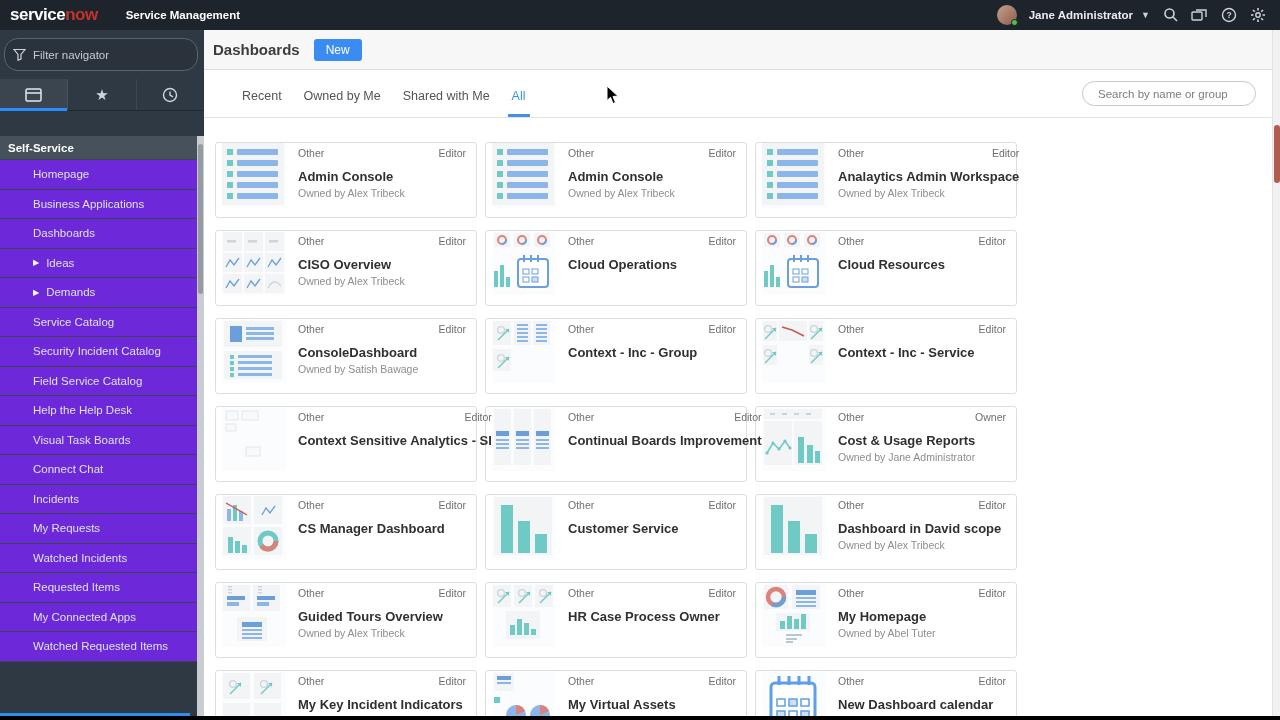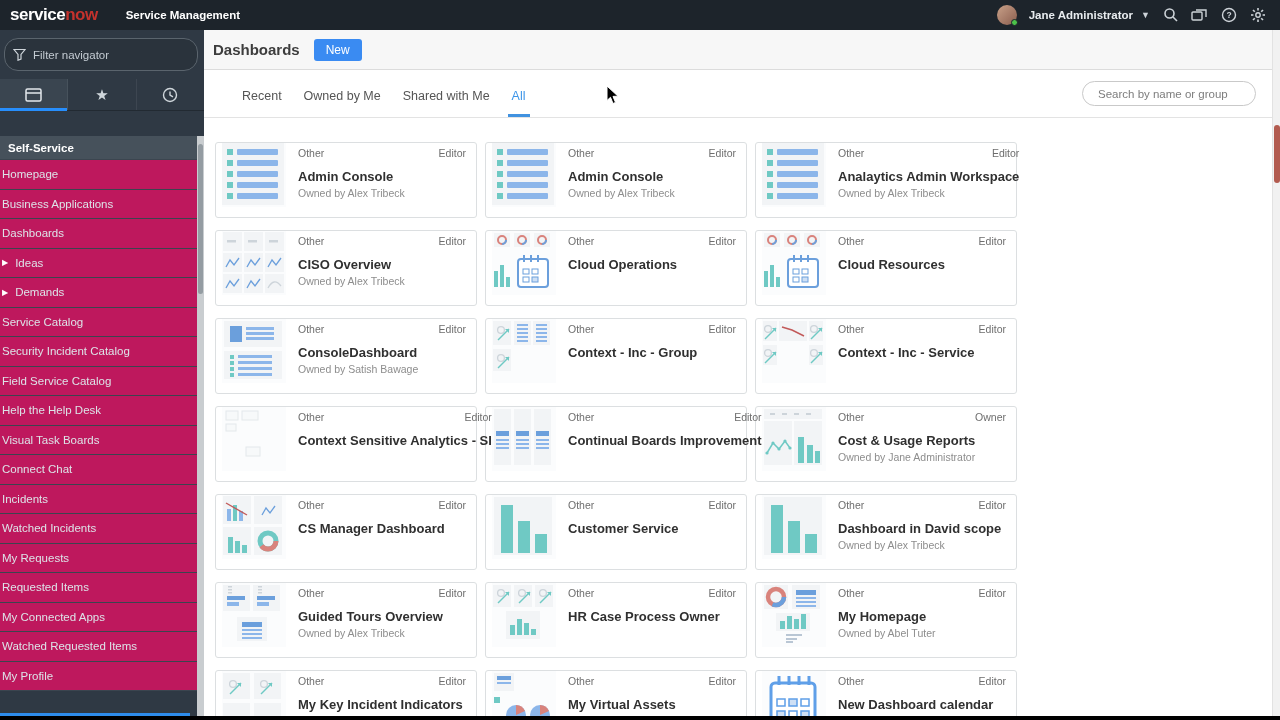--- a/index.html
+++ b/index.html
@@ -28,21 +28,21 @@
   .filter-box svg { flex:0 0 auto; }
   .filter-box input { flex:1; border:none; outline:none; background:transparent; color:#dfe5ea; font-size:11.5px; margin-left:7px; font-family:"Liberation Sans",sans-serif; }
   .filter-box input::placeholder { color:#c3cbd2; }
   .side-tabs { display:flex; height:32px; border-bottom:1px solid #222a32; }
   .side-tab { flex:1; display:flex; align-items:center; justify-content:center; cursor:pointer; border-right:1px solid rgba(255,255,255,0.07); position:relative; }
   .side-tab:last-child { border-right:none; }
   .side-tab.active { background:#3a4550; }
   .side-tab.active::after { content:""; position:absolute; left:0; right:0; bottom:-1px; height:3px; background:#278efc; }
   .side-tab .star { color:#cfd6db; font-size:15px; }
   #sidebar-menu { position:absolute; left:0; top:106px; width:197px; height:614px; overflow:hidden; }
-  .mi { height:29.5px; display:flex; align-items:center; padding-left:2px; color:#dde3e8; font-size:11.5px; border-bottom:1px solid #3b454f; cursor:pointer; background:#be185d; }
+  .mi { height:29.5px; display:flex; align-items:center; padding-left:33px; color:#dde3e8; font-size:11.5px; border-bottom:1px solid #3b454f; cursor:pointer; background:#6d28d9; }
   .mi.mh { height:24px; background:#46515b; color:#ffffff; font-weight:bold; padding-left:8px; cursor:default; }
   .mi .tri { font-size:8px; margin-right:7px; color:#ffffff; }
   .side-scroll { position:absolute; left:197px; top:106px; width:7px; height:614px; background:#c9cdd0; }
   .side-thumb { position:absolute; left:1px; top:8px; width:5px; height:150px; background:#949ca2; border-radius:3px; }
   .side-bottom-indicator { position:absolute; left:0; bottom:4px; width:190px; height:3px; background:#2e8ded; z-index:5; }
 
   
   #content { position:absolute; left:204px; top:30px; width:1068px; height:690px; background:#ffffff; }
   .page-head { height:40px; background:#f7f7f7; border-bottom:1px solid #dcdcdc; display:flex; align-items:center; padding-left:9px; }
   .page-title { font-size:15px; font-weight:bold; color:#3d3d3d; }
@@ -185,36 +185,33 @@
         <div class="mi">
           <span>Visual Task Boards</span>
         </div>
         <div class="mi">
           <span>Connect Chat</span>
         </div>
         <div class="mi">
           <span>Incidents</span>
         </div>
         <div class="mi">
+          <span>My Requests</span>
+        </div>
+        <div class="mi">
           <span>Watched Incidents</span>
         </div>
         <div class="mi">
-          <span>My Requests</span>
-        </div>
-        <div class="mi">
           <span>Requested Items</span>
         </div>
         <div class="mi">
           <span>My Connected Apps</span>
         </div>
         <div class="mi">
           <span>Watched Requested Items</span>
-        </div>
-        <div class="mi">
-          <span>My Profile</span>
         </div>
       </div>
     <div class="side-scroll">
         <div class="side-thumb"></div>
       </div>
     <div class="side-bottom-indicator"></div>
   </div>
 
   <div id="content">
     <div class="page-head">

